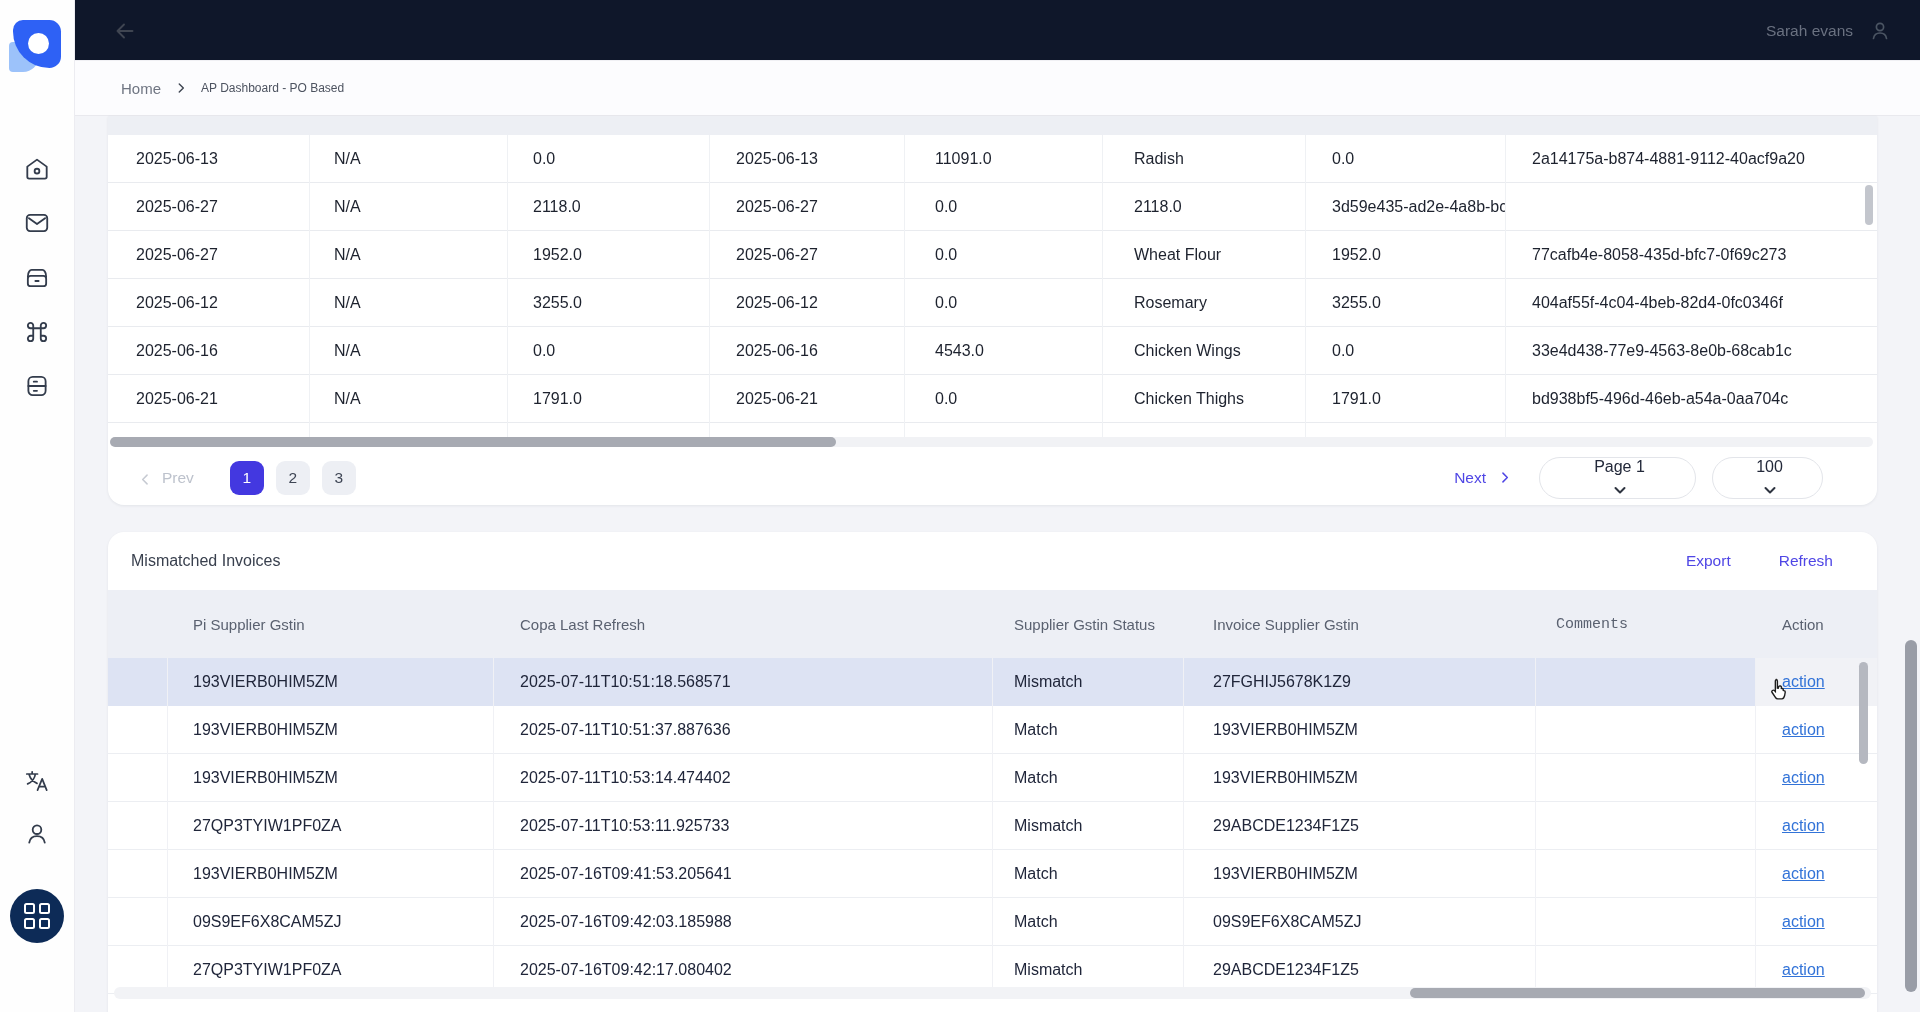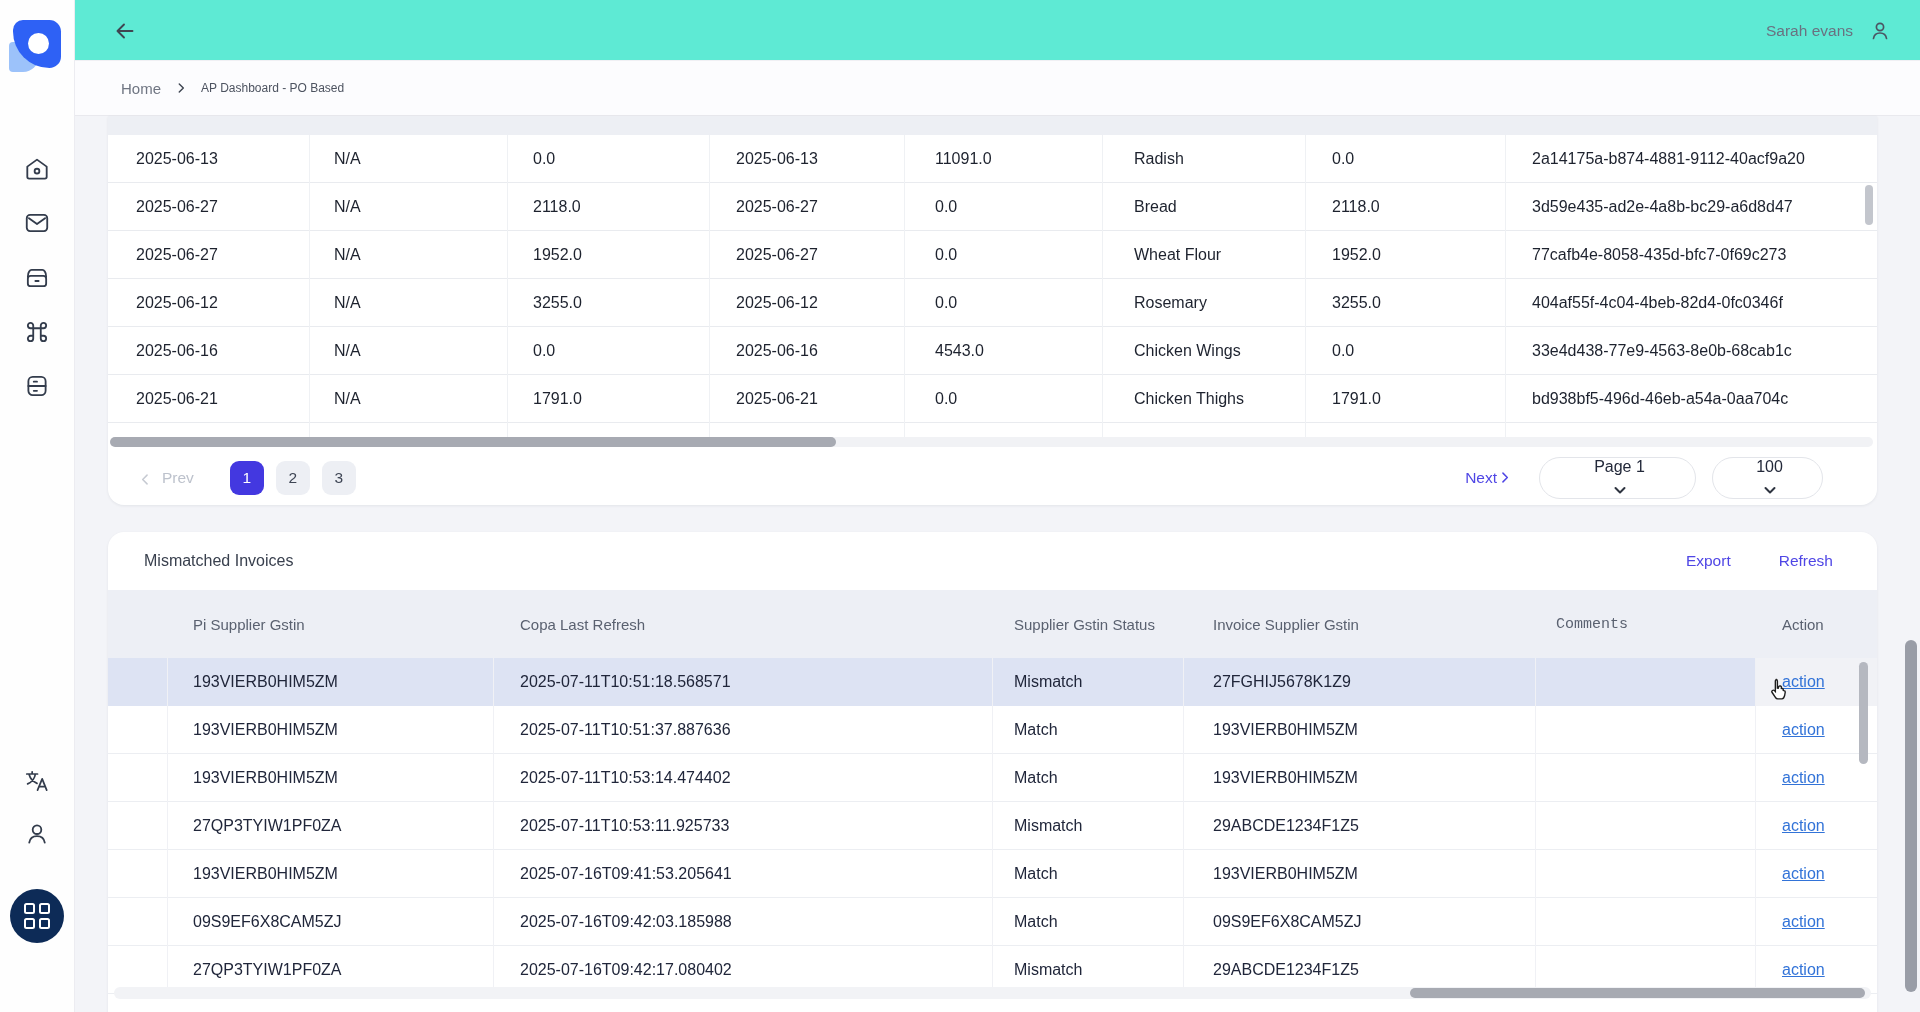--- a/index.html
+++ b/index.html
@@ -28,21 +28,21 @@
     width:54px; height:54px; border-radius:50%;
     background:var(--launcher_bg,#0d2b57);
     display:flex; align-items:center; justify-content:center; cursor:pointer;
   }
   .grid-icon { display:grid; grid-template-columns:11px 11px; grid-template-rows:11px 11px; gap:4px; }
   .grid-icon span { border:2.4px solid #fff; border-radius:2.5px; }
 
   
   .topbar {
     position:absolute; left:75px; top:0; right:0; height:61px;
-    background:#5eead4; border-bottom:1px solid #f0f0f4;
+    background:#0f172a; border-bottom:1px solid #f0f0f4;
   }
   .back-btn { position:absolute; left:38px; top:19px; width:24px; height:24px; cursor:pointer; }
   .user-box { position:absolute; right:28px; top:0; height:61px; display:flex; align-items:center; gap:15px; }
   .user-name { font-size:15.5px; color:#6a7180; }
 
   
   .crumbbar {
     position:absolute; left:75px; top:61px; right:0; height:55px;
     background:#fcfcfe; border-bottom:1px solid #e9e9ee;
     display:flex; align-items:center; padding-left:46px; gap:13px;
@@ -84,31 +84,31 @@
     position:absolute; left:0; right:0; top:334px; height:55px;
     display:flex; align-items:center; padding:0 54px 0 30px;
   }
   .prev { display:flex; align-items:flex-end; gap:9px; color:#bdc2cc; font-size:15.5px; }
   .page-btns { display:flex; gap:12px; margin-left:36px; }
   .page-btn {
     width:34px; height:34px; border-radius:9px; background:#edeff4; color:#3e4554;
     font-size:15.5px; display:flex; align-items:center; justify-content:center; cursor:pointer;
   }
   .page-btn.active { background:var(--accent,#4338e0); color:#fff; }
-  .next { margin-left:auto; display:flex; align-items:center; gap:0; color:var(--link,#4f46e5); font-size:15.5px; cursor:pointer; }
+  .next { margin-left:auto; display:flex; align-items:center; gap:11px; color:var(--link,#4f46e5); font-size:15.5px; cursor:pointer; }
   .pill {
     height:42px; border:1px solid #e3e5ea; border-radius:21px; background:#fff;
     display:flex; align-items:center; justify-content:space-between;
     font-size:16px; color:#23293a; cursor:pointer;flex-direction:column;
   }
   .pill.page-select { width:157px; padding:0 20px 0 24px; margin-left:27px; }
   .pill.size-select { width:111px; padding:0 18px 0 22px; margin-left:16px; }
 
   
-  .mi-titlebar { height:58px; display:flex; align-items:center; padding:0 44px 0 36px; }
+  .mi-titlebar { height:58px; display:flex; align-items:center; padding:0 44px 0 23px; }
   .mi-title { font-size:16px; color:#39404e; }
   .mi-links { margin-left:auto; display:flex; gap:48px; }
   .mi-link { color:var(--link,#4f46e5); font-size:15.5px; cursor:pointer; }
 
   .mi-header { display:flex; height:68px; background:#edeff5; }
   .mi-header > div {
     display:flex; align-items:center; font-size:15px; color:#5a6170; line-height:21px;
   }
   .mi-col0 { width:60px; }
   .mi-col1 { width:326px; padding-left:25px; }
@@ -237,21 +237,20 @@
     <div>0.0</div>
     <div>2a14175a-b874-4881-9112-40acf9a20</div>
   </div>
 
   <div class="po-row">
     <div>2025-06-27</div>
     <div>N/A</div>
     <div>2118.0</div>
     <div>2025-06-27</div>
     <div>0.0</div>
-    <div>Bread</div>
     <div>2118.0</div>
     <div>3d59e435-ad2e-4a8b-bc29-a6d8d47</div>
   </div>
 
   <div class="po-row">
     <div>2025-06-27</div>
     <div>N/A</div>
     <div>1952.0</div>
     <div>2025-06-27</div>
     <div>0.0</div>

